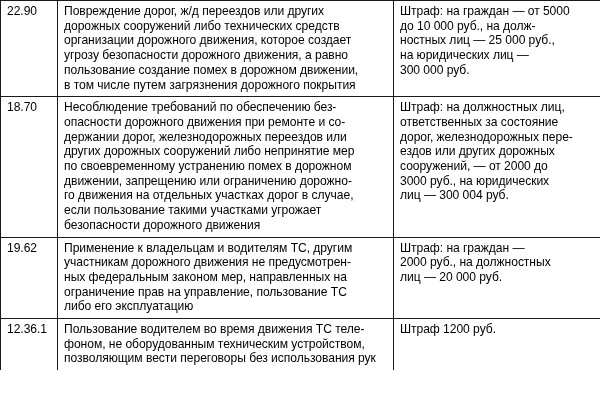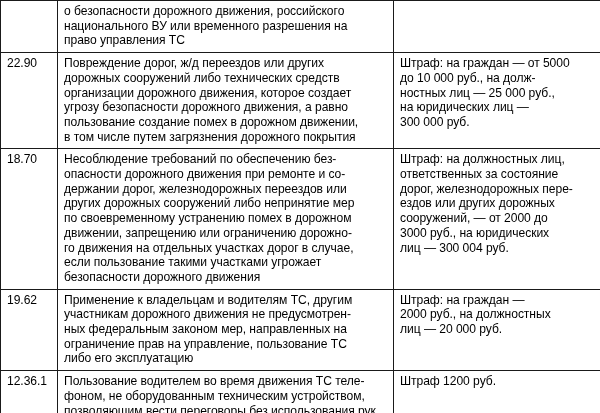--- a/index.html
+++ b/index.html
@@ -67,27 +67,20 @@
 
 <div class="table-wrap">
   <table class="law-table">
     <colgroup>
       <col class="c-num">
       <col class="c-desc">
       <col class="c-pen">
     </colgroup>
     <tbody>
 
-      <tr class="row-cont">
-        <td class="num"><span class="cell-text"></span></td>
-        <td class="desc"><span class="cell-text">о безопасности дорожного движения, российского
-национального ВУ или временного разрешения на
-право управления ТС</span></td>
-        <td class="pen"><span class="cell-text"></span></td>
-      </tr>
 
       <tr>
         <td class="num"><span class="cell-text">22.90</span></td>
         <td class="desc"><span class="cell-text">Повреждение дорог, ж/д переездов или других
 дорожных сооружений либо технических средств
 организации дорожного движения, которое создает
 угрозу безопасности дорожного движения, а равно
 пользование создание помех в дорожном движении,
 в том числе путем загрязнения дорожного покрытия</span></td>
         <td class="pen"><span class="cell-text">Штраф: на граждан — от 5000

